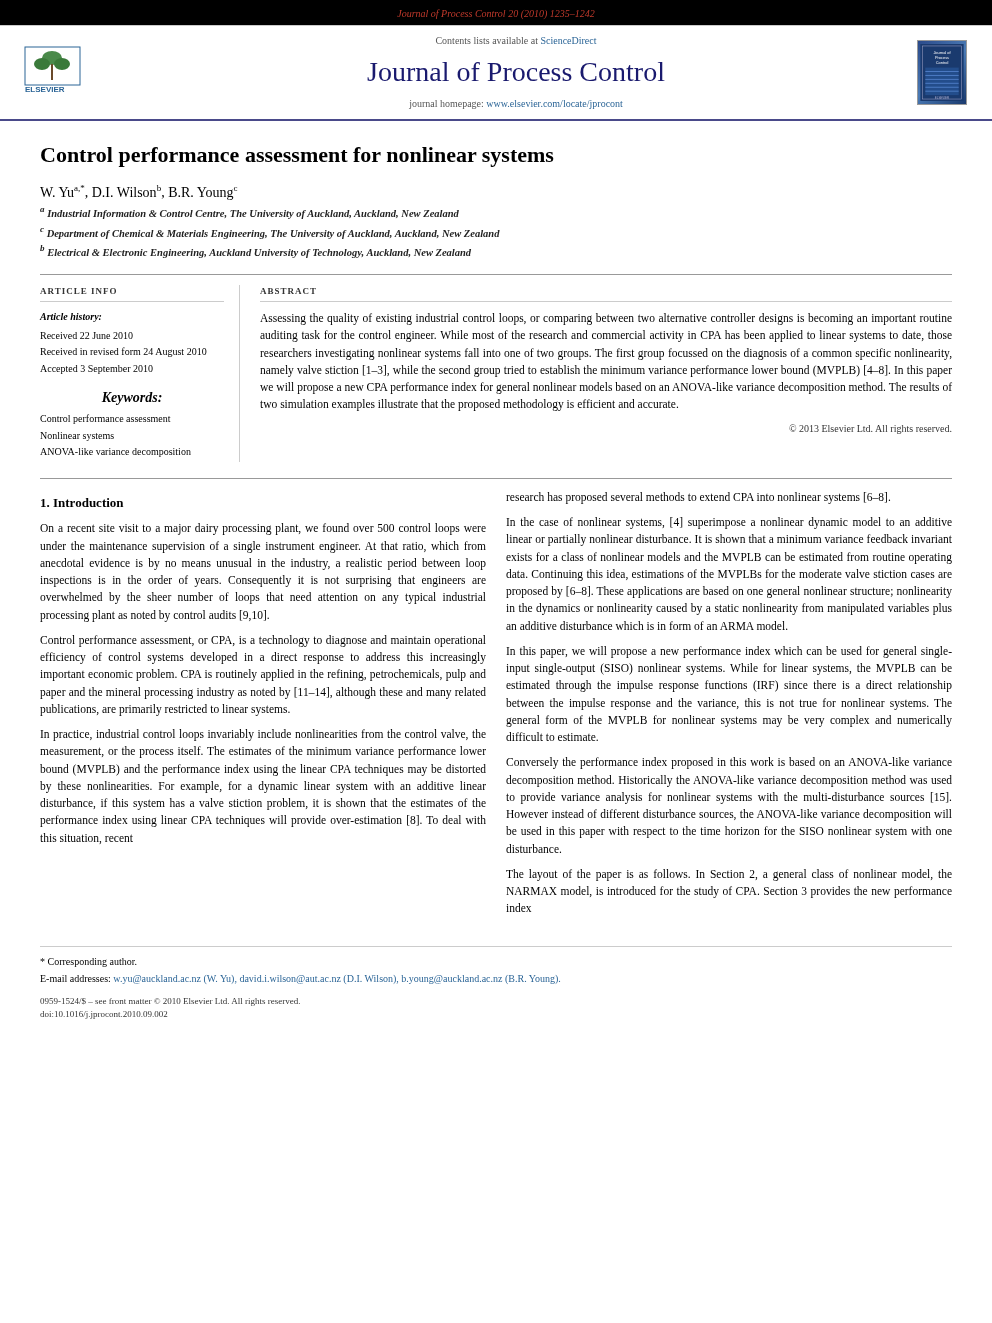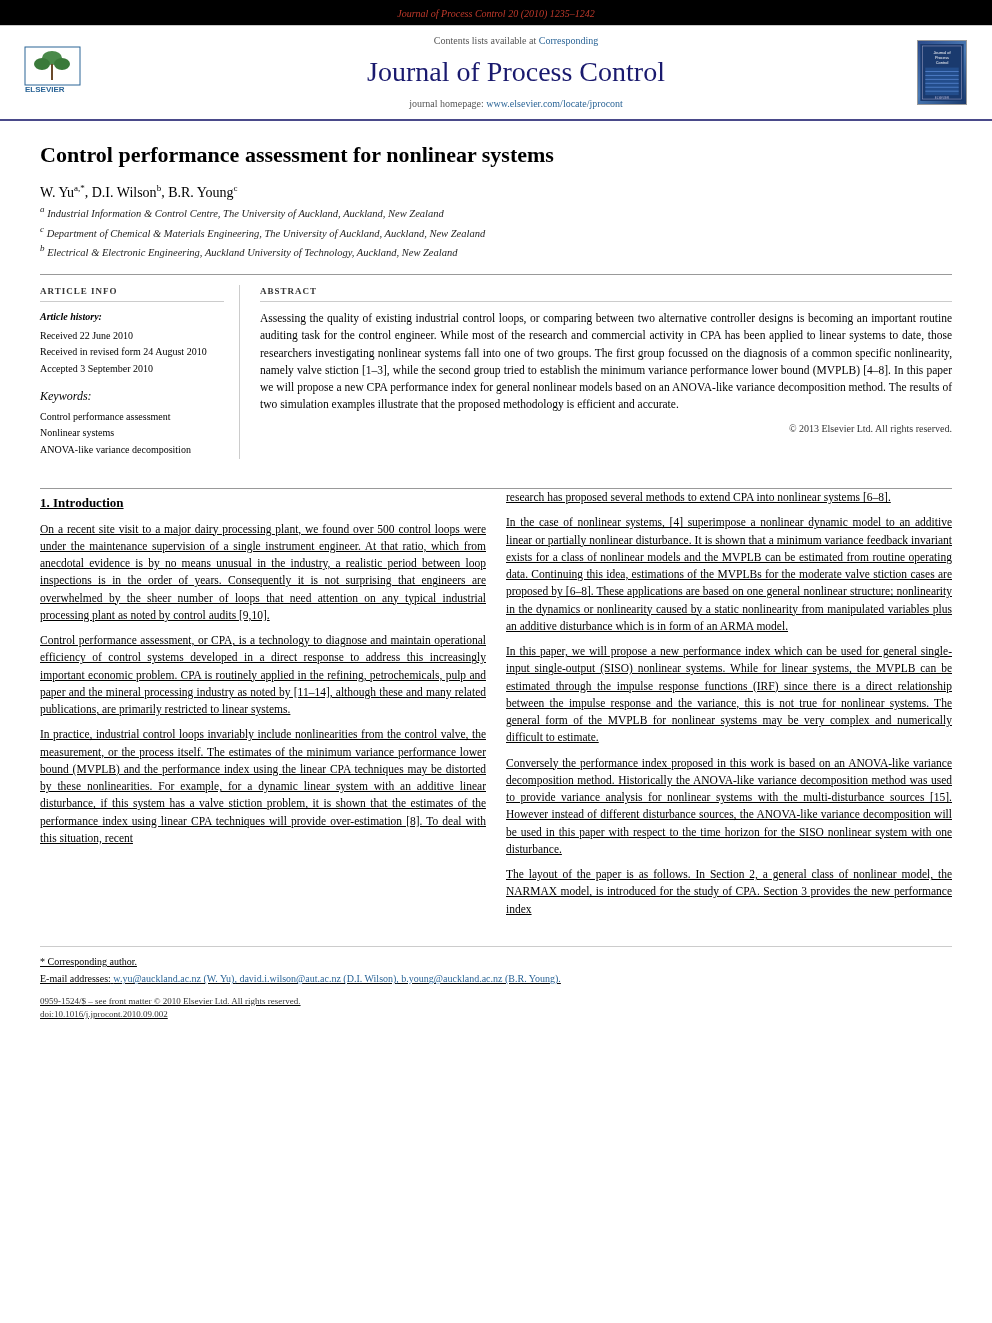--- a/index.html
+++ b/index.html
@@ -106,20 +106,21 @@
       font-size: 9px;
       vertical-align: super;
     }
 
     
     .affiliations {
       font-size: 10.5px;
       font-style: italic;
       margin-bottom: 14px;
       color: #222;
+      font-weight: bold;
     }
     .affiliation-line {
       margin-bottom: 2px;
     }
     .aff-sup {
       font-size: 9px;
       vertical-align: super;
     }
 
     
@@ -156,25 +157,26 @@
       font-style: italic;
       font-weight: bold;
       margin-bottom: 4px;
     }
     .history-line {
       font-size: 10px;
       margin-bottom: 2px;
     }
 
     .keywords-label {
-      font-size: 12px;
+      font-size: 14px;
       font-style: italic;
-      font-weight: normal;
+      font-weight: bold;
       margin-top: 12px;
       margin-bottom: 4px;
+      text-align: center;
     }
     .keyword-line {
       font-size: 10px;
       margin-bottom: 2px;
     }
 
     
     .abstract-text {
       font-size: 11.5px;
       text-align: justify;
@@ -182,23 +184,23 @@
     }
     .abstract-copyright {
       text-align: right;
       font-size: 10px;
       margin-top: 8px;
       color: #333;
     }
 
     
     .main-body {
-      margin-top: 29px;
+      margin-top: 16px;
       border-top: 1px solid #999;
-      text-decoration: underline;
+      padding-top: 10px;
     }
     .two-col-body {
       display: flex;
       gap: 20px;
     }
     .body-col {
       flex: 1;
       font-size: 11.5px;
       text-align: justify;
       line-height: 1.5;
@@ -260,21 +262,21 @@
       <ellipse cx="32" cy="16" rx="10" ry="7" fill="#4a8a4a"></ellipse>
       <ellipse cx="22" cy="22" rx="8" ry="6" fill="#3a7a3a"></ellipse>
       <ellipse cx="42" cy="22" rx="8" ry="6" fill="#3a7a3a"></ellipse>
       <line x1="32" y1="22" x2="32" y2="38" stroke="#6a4a2a" stroke-width="2"></line>
       <text x="5" y="50" font-family="Arial" font-size="8" font-weight="bold" fill="#2a6496">ELSEVIER</text>
     </svg>
   </div>
   <div class="header-center">
     <div class="contents-line">
       <span>Contents lists available at</span>
-      <a href="#">Corresponding</a>
+      <a href="#">ScienceDirect</a>
     </div>
     <div class="journal-title">Journal of Process Control</div>
     <div class="journal-homepage">
       <span>journal homepage:</span>
       <a href="#">www.elsevier.com/locate/jprocont</a>
     </div>
   </div>
   <div class="header-right">
     <div class="journal-cover">
       <svg width="44" height="58" viewBox="0 0 44 58" xmlns="http://www.w3.org/2000/svg">

